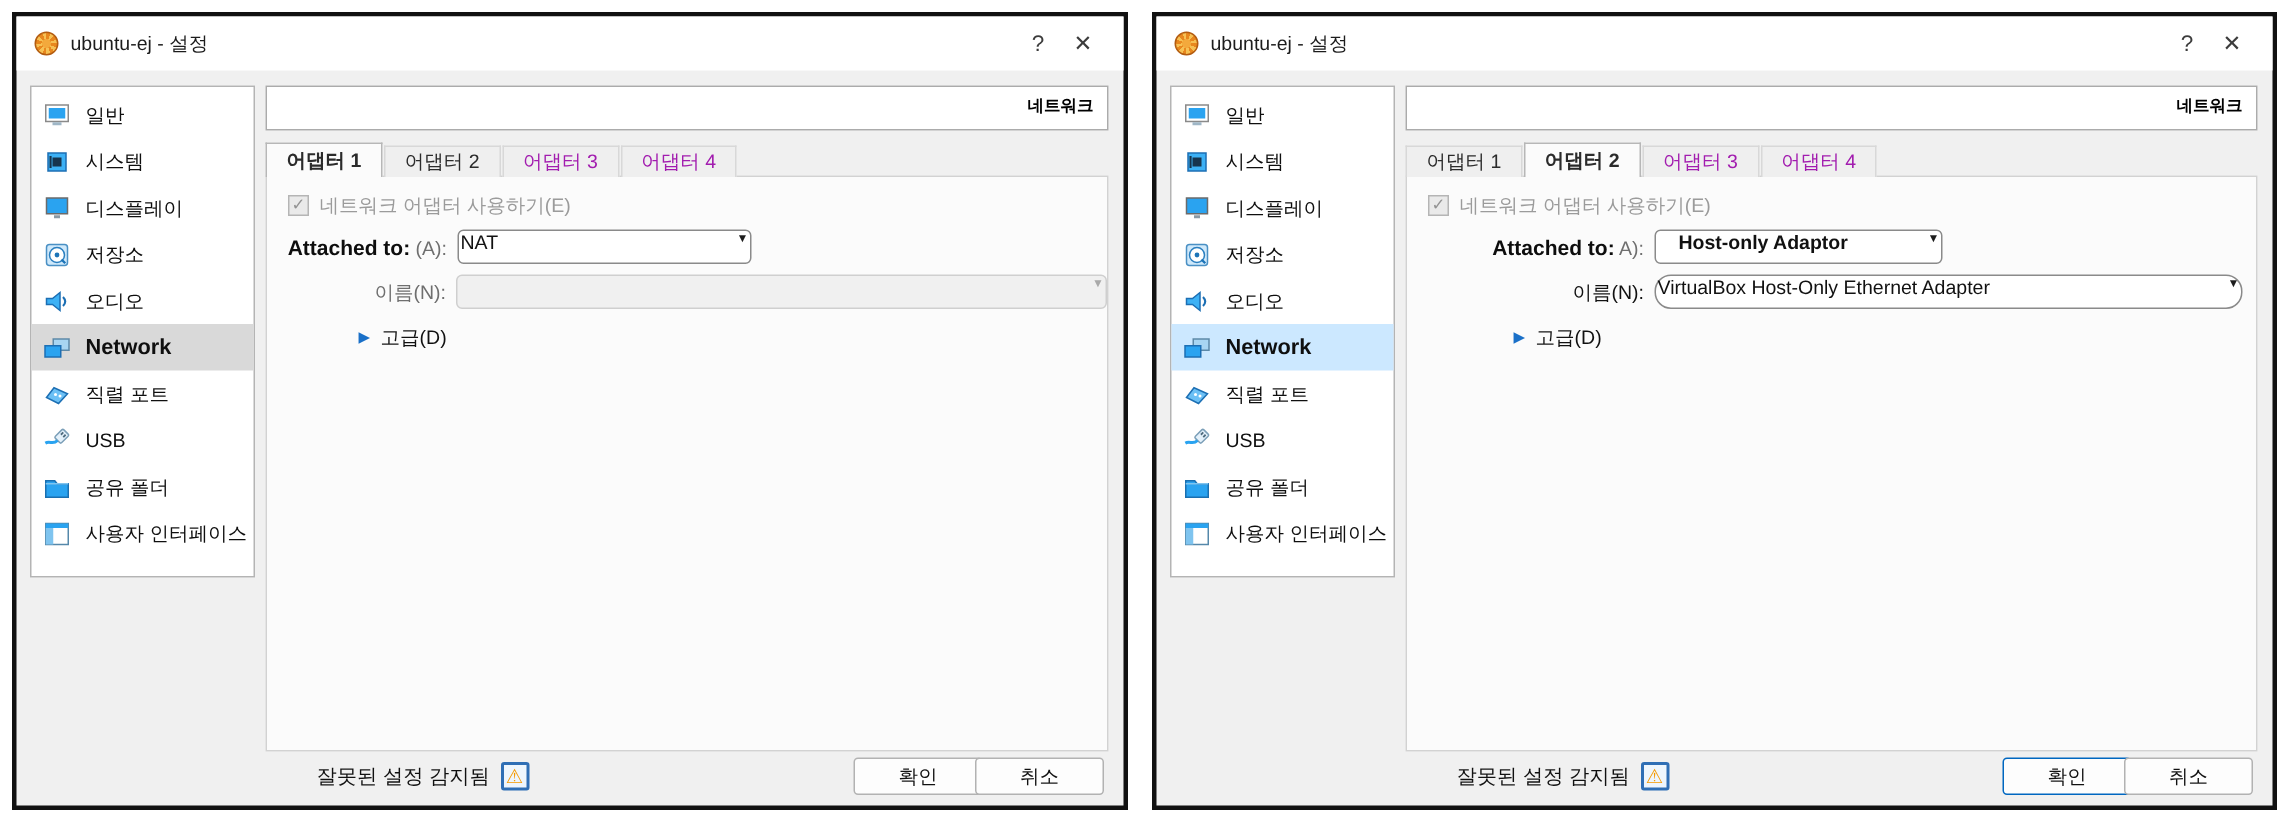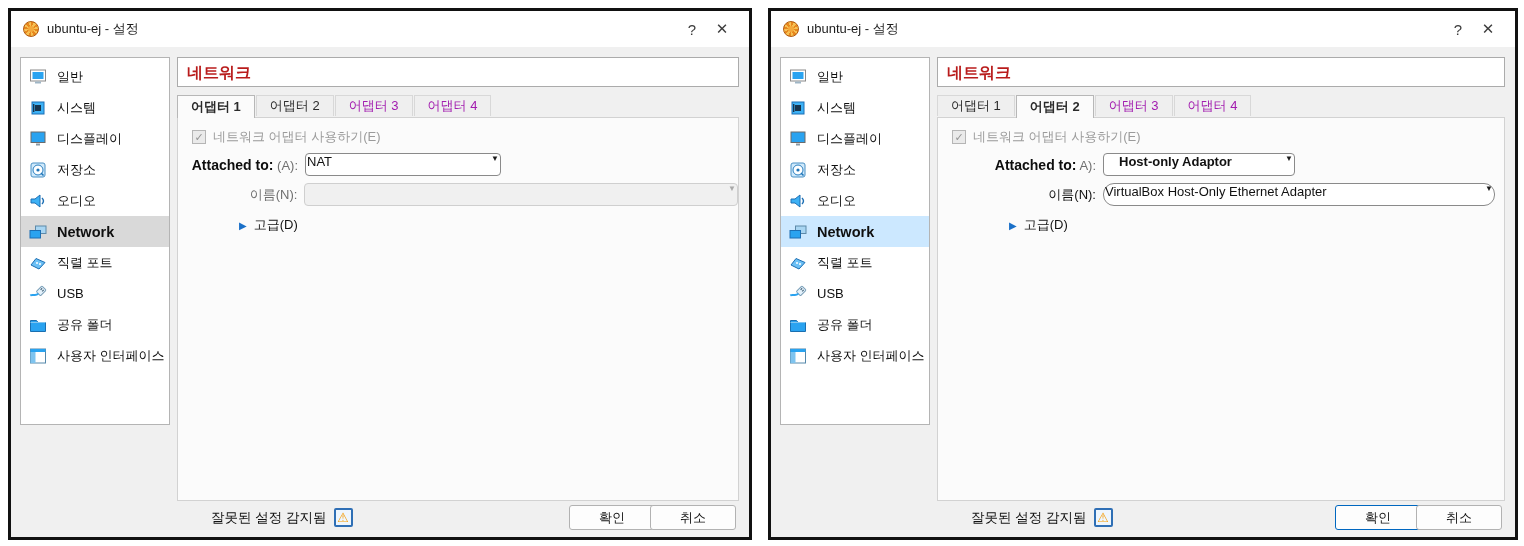--- a/index.html
+++ b/index.html
@@ -22,36 +22,36 @@
     width: 16px; height: 16px; border-radius: 50%;
     background: repeating-conic-gradient(#e8871e 0 22deg, #f6c154 22deg 45deg);
     border: 1px solid #b35c10; margin-right: 8px; position: relative; flex: none;
   }
   .vm-icon::after{ content:""; position:absolute; inset:4px; border-radius:50%; background:#f3a93c; }
   .title-text { font-size: 13px; color: #1c1c1c; flex: 1; }
   .tb-btn { color: #3c3c3c; font-size: 15px; width: 30px; text-align: center; cursor: default; }
 
   
   .sidebar {
-    position: absolute; left: 9px; top: 46px; width: 150px; height: 368px;
+    position: absolute; left: 9px; top: 46px; width: 150px; height: 328px;
     background: #fff; border: 1px solid #b4b4b4; padding-top: 3px;
   }
   .side-item { height: 31px; display: flex; align-items: center; padding-left: 7px; gap: 9px; font-size: 13px; color: #0f0f0f; }
   .side-item svg { flex: none; }
   .side-item .lbl { white-space: nowrap; }
   .sel-gray { background: #d9d9d9; font-weight: bold; font-size: 14.5px; }
   .sel-blue { background: #cce8ff; font-weight: bold; font-size: 14.5px; }
 
   
   .header-box {
     position: absolute; left: 166px; right: 10px; top: 46px; height: 30px;
     background: #fff; border: 1px solid #ababab;
-    font-size: 16px; font-weight: bold; color: #b91c1c; padding: 5px 9px;
-  }
-  .tabs { position: absolute; left: 166px; top: 84px; height: 23px; display: flex; align-items: flex-start; z-index: 2; }
+    font-size: 11px; font-weight: bold; color: #000000; padding: 5px 9px; text-align: right;
+  }
+  .tabs { position: absolute; left: 166px; top: 84px; height: 23px; display: flex; align-items: flex-end; z-index: 2; }
   .tab {
     height: 21px; line-height: 20px; padding: 0 13px; font-size: 13px; color: #2b2b2b;
     background: #efefef; border: 1px solid #d8d8d8; border-bottom: none; margin-right: 1px;
   }
   .tab.selected { height: 23px; line-height: 22px; background: #fbfbfb; border-color: #b7b7b7; font-weight: bold; }
   .tab.disabled { color: #a21caf; }
   .pane {
     position: absolute; left: 166px; right: 10px; top: 106px; bottom: 36px;
     background: #fbfbfb; border: 1px solid #d2d2d2; z-index: 1;
   }

